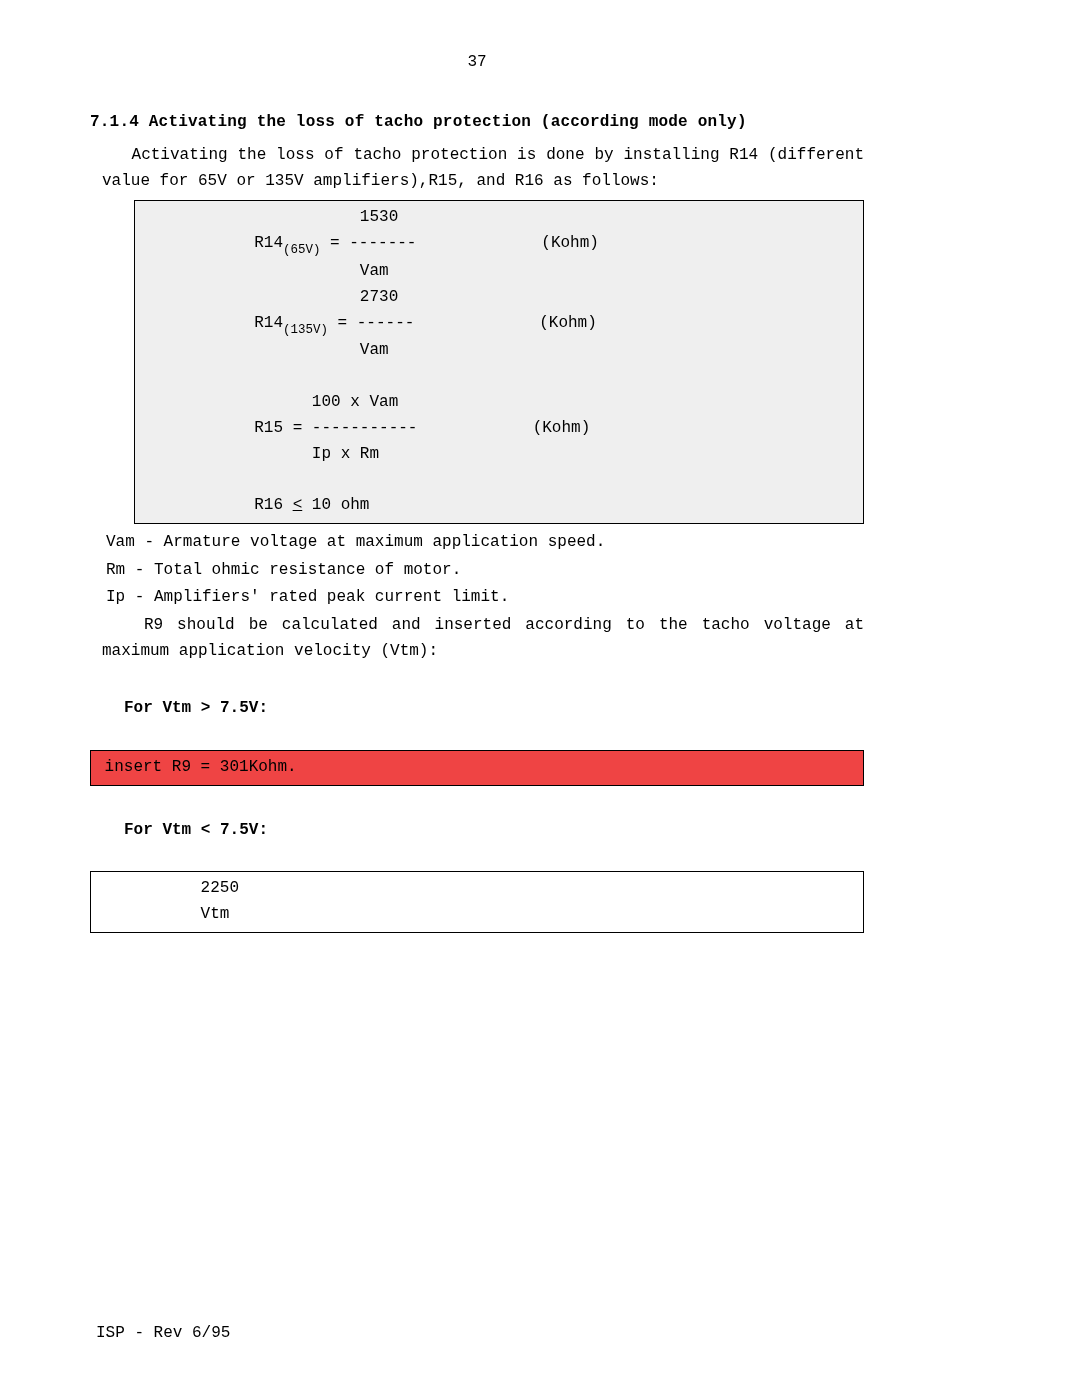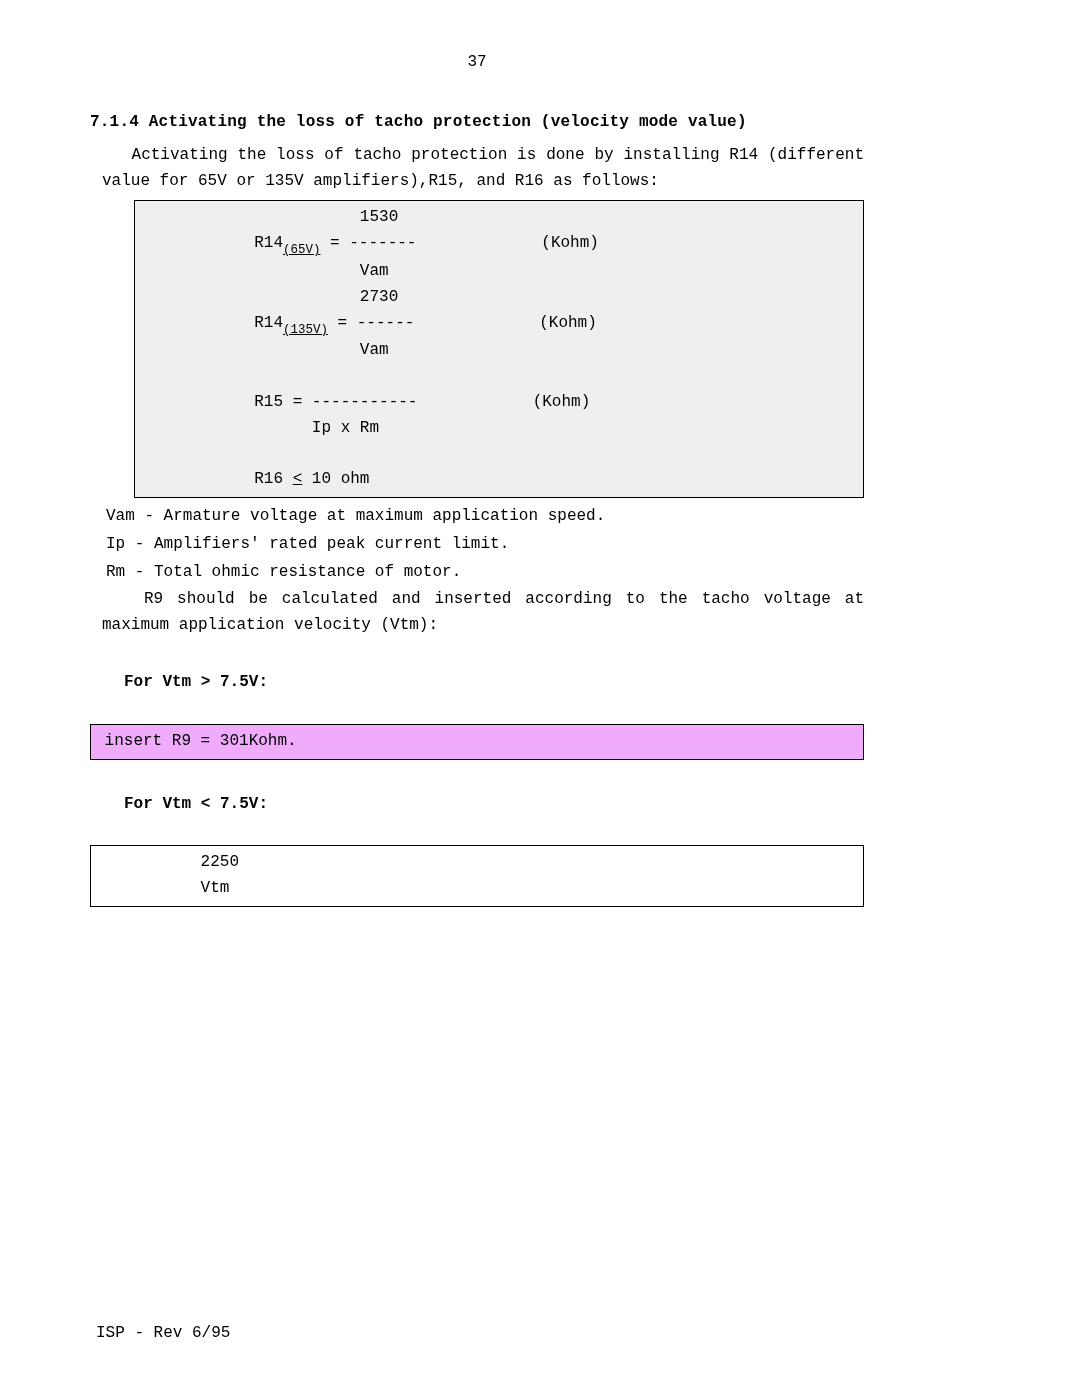--- a/index.html
+++ b/index.html
@@ -41,32 +41,31 @@
     margin: 2px 0 6px 0;
     padding: 4px 4px 4px 4px;
     line-height: 1.62;
     box-sizing: border-box;
   }
   .shaded {
     background: #efefef;
     margin-left: 44px;
   }
   .shaded2 {
-    background: #f0abfc;
+    background: #ef4444;
   }
   .mono-block {
     white-space: pre;
     font-family: inherit;
   }
   .sub {
     font-size: 0.78em;
     vertical-align: sub;
     position: relative;
     top: 0.15em;
-    text-decoration: underline;
   }
   .ul {
     text-decoration: underline;
   }
   .def {
     margin: 2px 16px;
   }
   .bold {
     font-weight: bold;
   }
@@ -77,46 +76,47 @@
   }
   .spacer-md { height: 26px; }
 </style>
 </head>
 <body>
 
 <div class="page">
 
   <div class="page-number">37</div>
 
-  <div class="heading">7.1.4  Activating the loss of tacho protection (velocity mode value)</div>
+  <div class="heading">7.1.4  Activating the loss of tacho protection (according mode only)</div>
 
   <p class="para">   Activating the loss of tacho protection is done by installing R14 (different value for 65V or 135V amplifiers),R15, and R16 as follows:</p>
 
   <div class="box shaded">
     <div class="mono-block">                       1530</div>
     <div class="mono-block"><span>            R14</span><span class="sub">(65V)</span><span> = -------             (Kohm)</span></div>
     <div class="mono-block">                       Vam</div>
 
     <div class="mono-block">                       2730</div>
     <div class="mono-block"><span>            R14</span><span class="sub">(135V)</span><span> = ------             (Kohm)</span></div>
     <div class="mono-block">                       Vam</div>
 
     <div class="mono-block">&nbsp;</div>
 
+    <div class="mono-block">                  100 x Vam</div>
     <div class="mono-block">            R15 = -----------            (Kohm)</div>
     <div class="mono-block">                  Ip x Rm</div>
 
     <div class="mono-block">&nbsp;</div>
 
     <div class="mono-block"><span>            R16 </span><span class="ul">&lt;</span><span> 10 ohm</span></div>
   </div>
 
   <div class="def">Vam - Armature voltage at maximum application speed.</div>
+  <div class="def">Rm - Total ohmic resistance of motor.</div>
   <div class="def">Ip - Amplifiers' rated peak current limit.</div>
-  <div class="def">Rm - Total ohmic resistance of motor.</div>
 
   <p class="para">   R9 should be calculated and inserted according to the tacho voltage at maximum application velocity (Vtm):</p>
 
   <div class="spacer-md"></div>
 
   <div class="bold indent1">For Vtm &gt; 7.5V:</div>
 
   <div class="spacer-md"></div>
 
   <div class="box shaded2">

